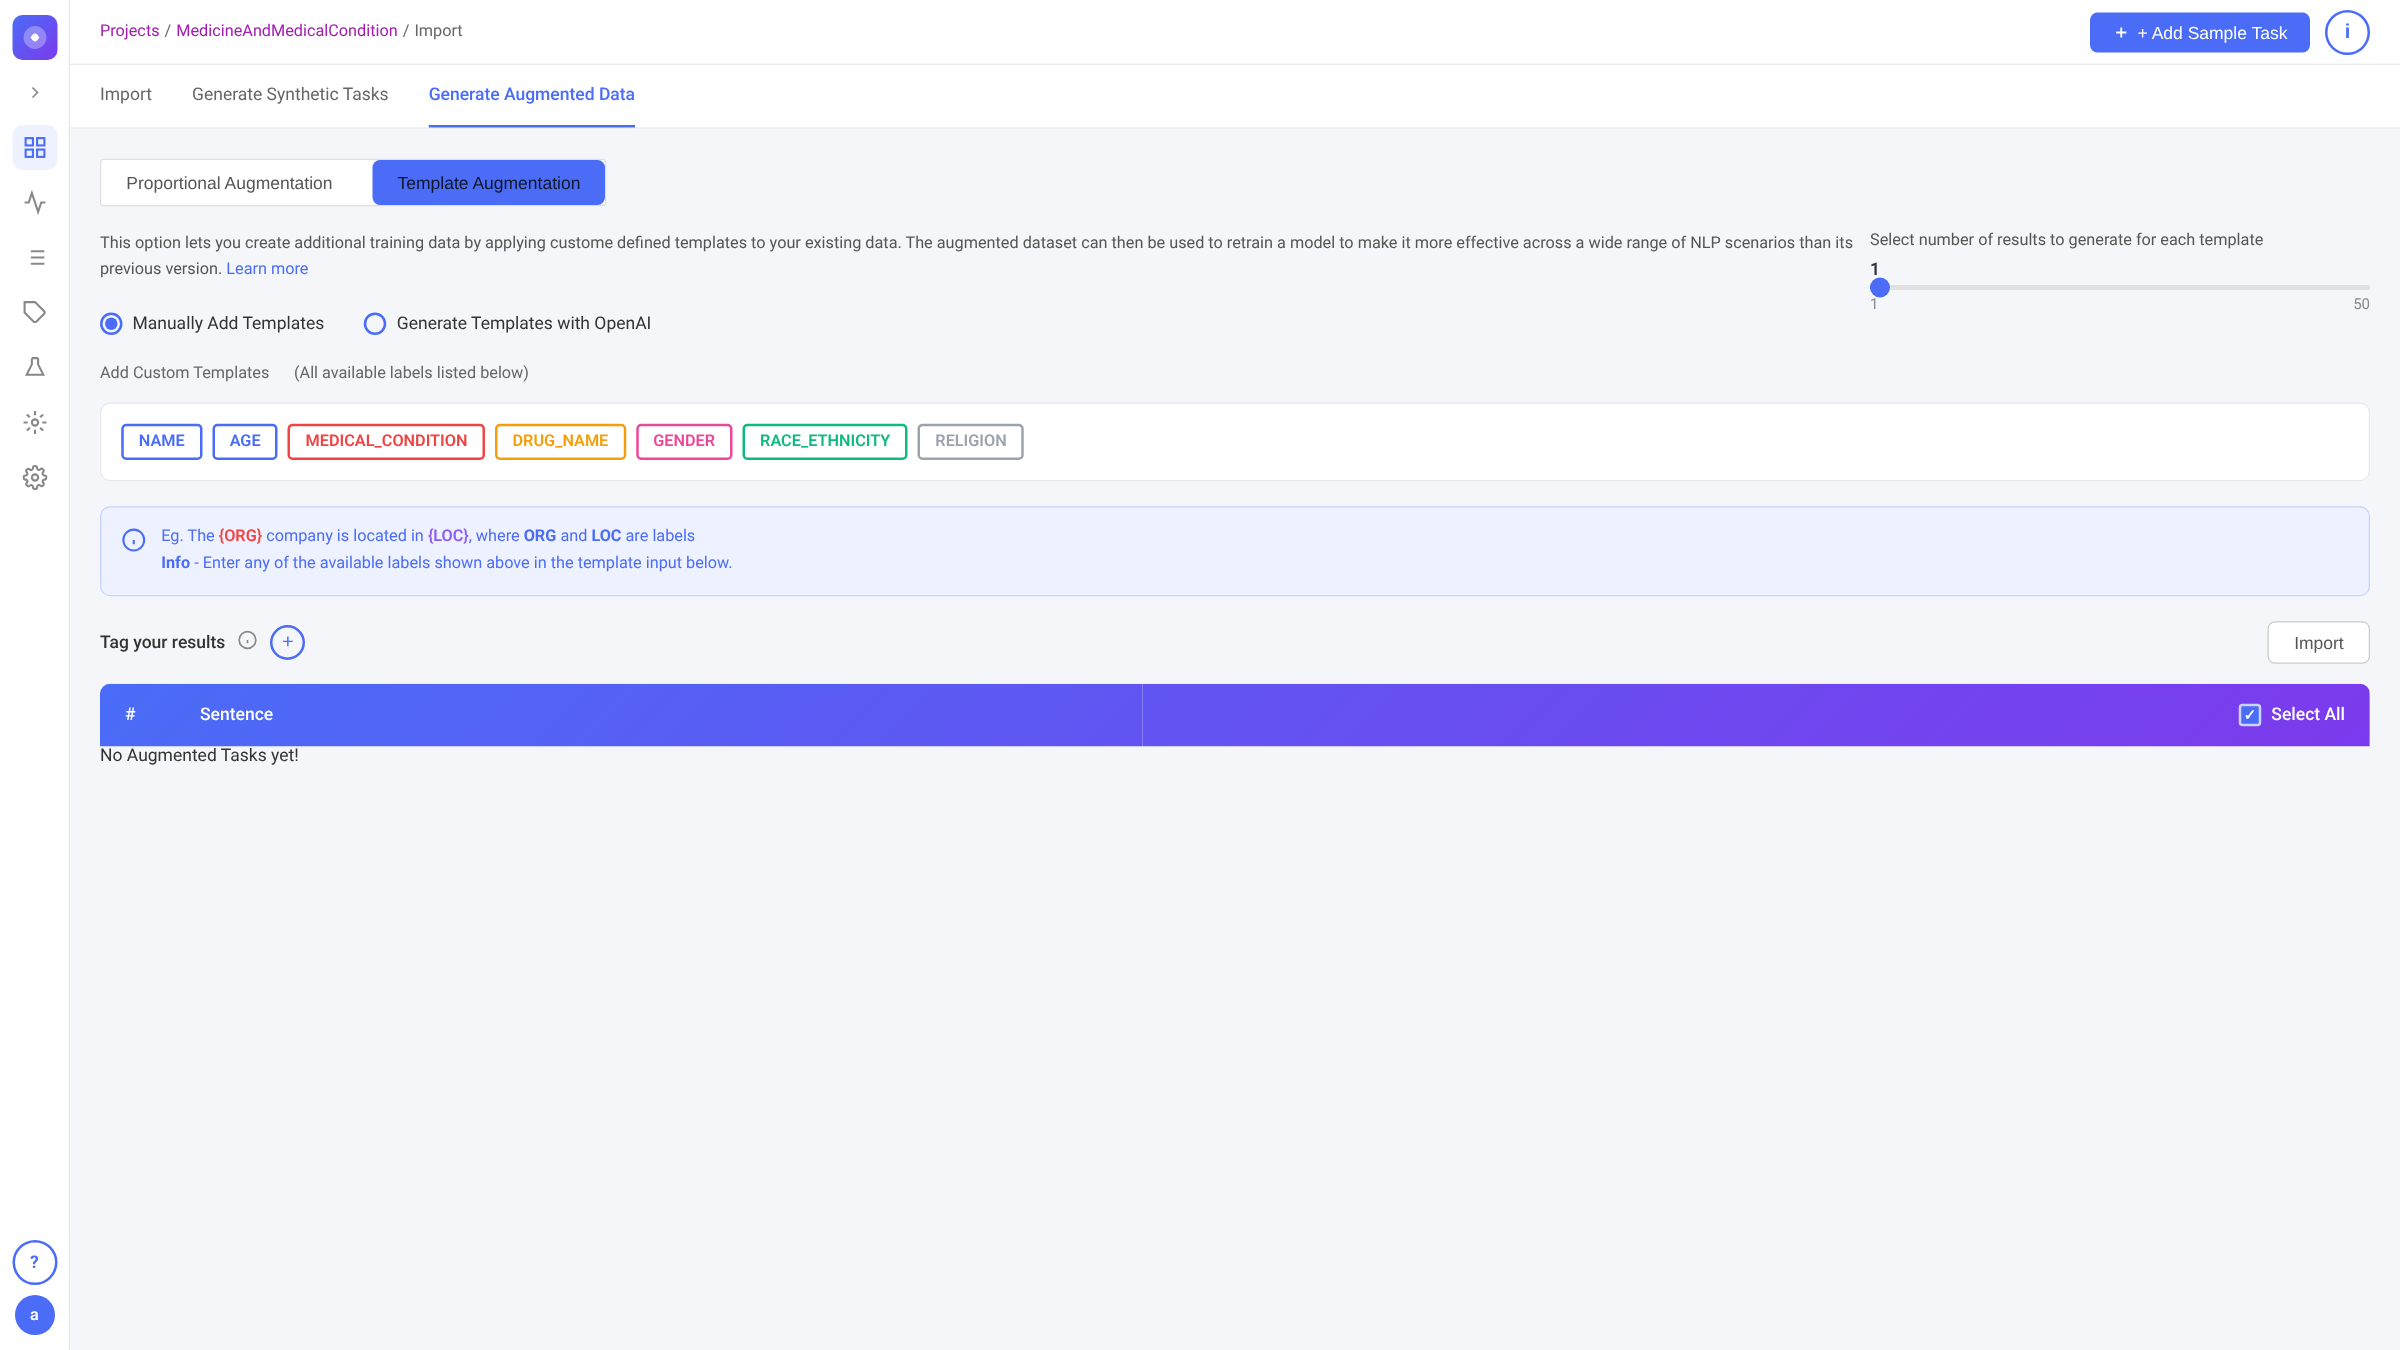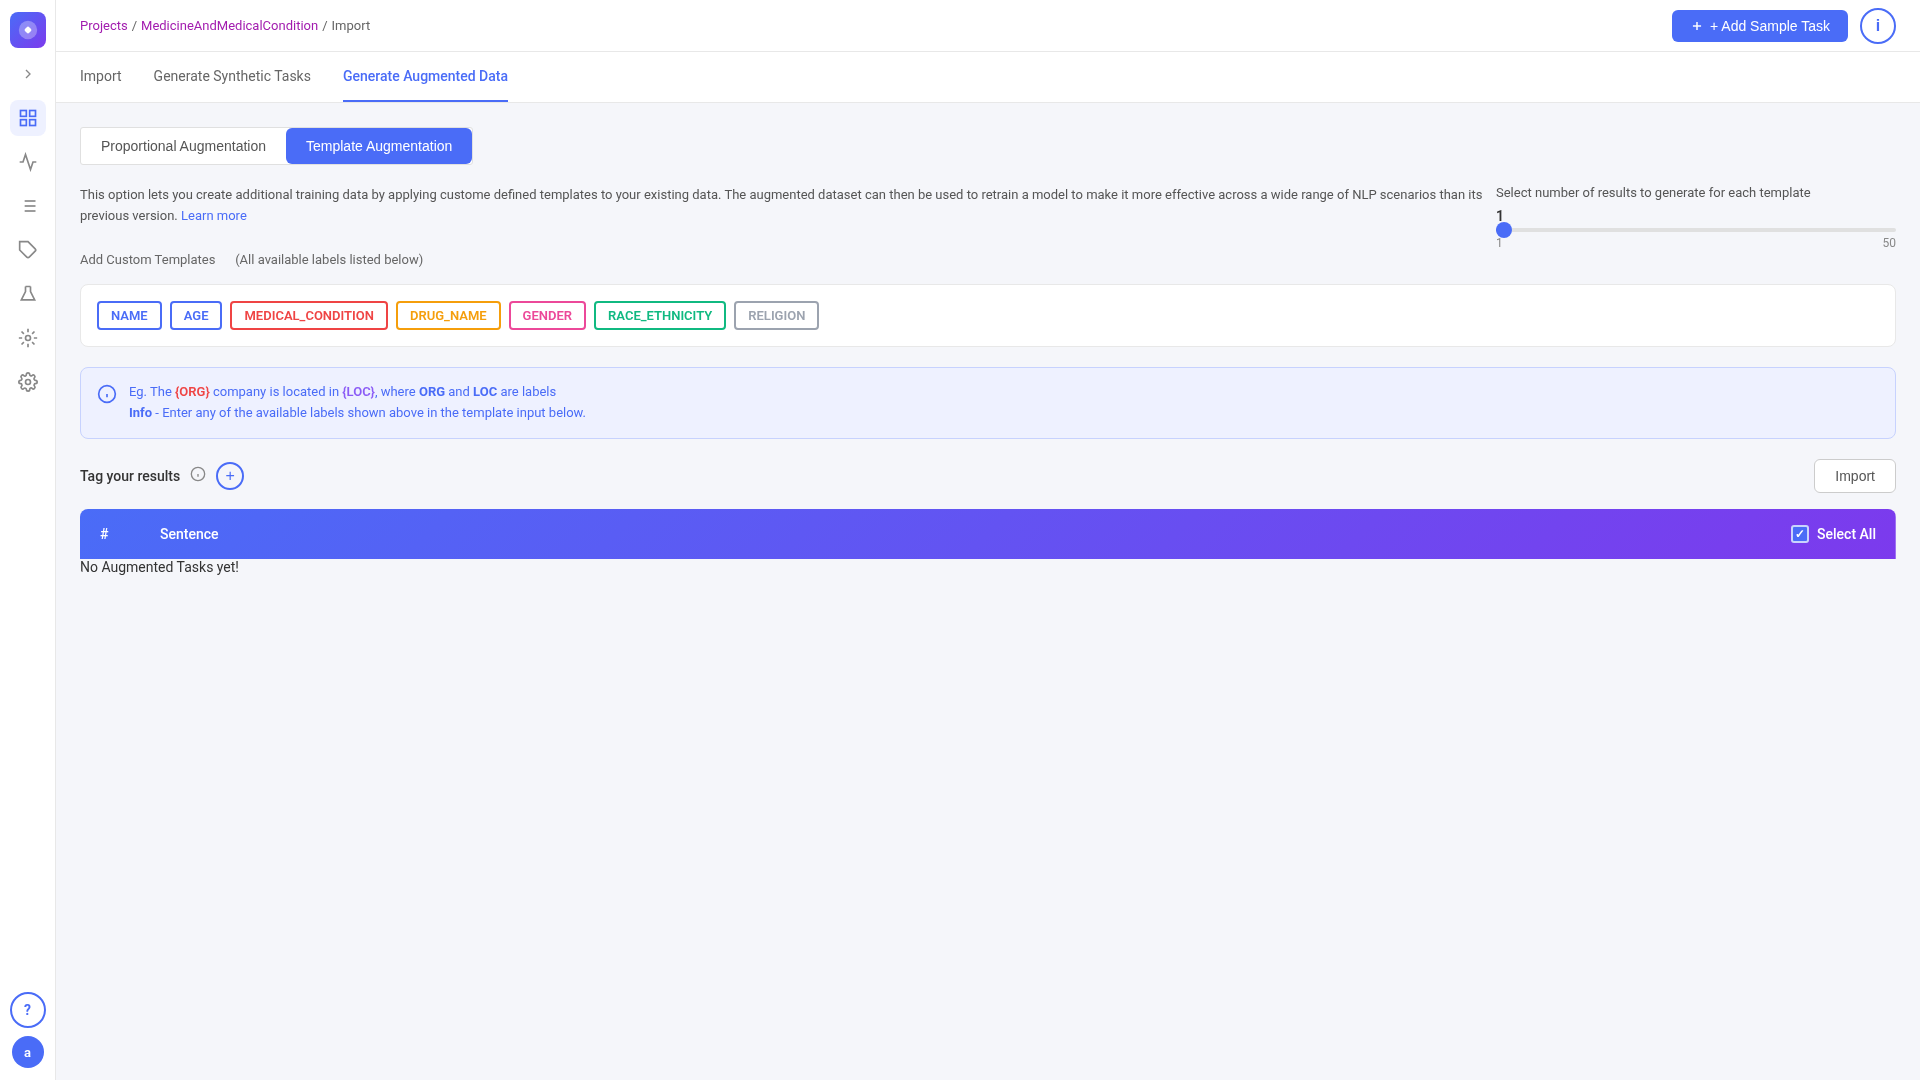--- a/index.html
+++ b/index.html
@@ -28,23 +28,23 @@
 
     
     .tabs-bar { background: #fff; border-bottom: 1px solid #e8e8e8; padding: 0 24px; display: flex; align-items: center; gap: 32px; }
     .tab { padding: 16px 0; font-size: 14px; color: #666; cursor: pointer; border-bottom: 2px solid transparent; text-decoration: none; }
     .tab.active { color: #4a6cf7; border-bottom: 2px solid #4a6cf7; font-weight: 500; }
 
     
     .page-body { flex: 1; overflow-y: auto; padding: 24px; background: #f5f6fa; }
 
     
-    .aug-tabs { display: flex; align-items: center; gap: 0; background: #fff; border-radius: 3px; border: 1px solid #e0e0e0; width: fit-content; margin-bottom: 20px; overflow: hidden; }
+    .aug-tabs { display: flex; align-items: center; gap: 12px; background: #fff; border-radius: 3px; border: 1px solid #e0e0e0; width: fit-content; margin-bottom: 20px; overflow: hidden; }
     .aug-tab { padding: 10px 20px; cursor: pointer; font-size: 14px; font-weight: 500; color: #555; border: none; background: transparent; }
-    .aug-tab.active { background: #4a6cf7; color: #ffffff; border-radius: 6px; }
+    .aug-tab.active { background: #4a6cf7; color: #0f172a; border-radius: 6px; }
 
     
     .description { font-size: 13px; color: #555; line-height: 1.6; margin-bottom: 20px; }
     .description a { color: #4a6cf7; text-decoration: none; }
 
     
     .radio-group { display: flex; align-items: center; gap: 32px; margin-bottom: 20px; }
     .radio-item { display: flex; align-items: center; gap: 8px; cursor: pointer; font-size: 14px; }
     .radio-circle { width: 18px; height: 18px; border-radius: 50%; border: 2px solid #4a6cf7; display: flex; align-items: center; justify-content: center; flex-shrink: 0; }
     .radio-circle.selected::after { content: ''; width: 10px; height: 10px; border-radius: 50%; background: #4a6cf7; display: block; }
@@ -224,20 +224,30 @@
             <span>1</span>
             <span>50</span>
           </div>
         </div>
         <p class="description">
           <span>This option lets you create additional training data by applying custome defined templates to your existing data. The augmented dataset can then be used to retrain a model to make it more effective across a wide range of NLP scenarios than its previous version.</span>
           <a style="color:#4a6cf7; margin-left:0;">Learn more</a>
         </p>
       </div>
 
+      <div class="radio-group">
+        <div class="radio-item">
+          <div class="radio-circle selected"></div>
+          <span>Manually Add Templates</span>
+        </div>
+        <div class="radio-item">
+          <div class="radio-circle"></div>
+          <span>Generate Templates with OpenAI</span>
+        </div>
+      </div>
 
       <div class="section-title">
         <span>Add Custom Templates</span>
         <span style="font-weight:400;color:#666;font-size:13px;margin-left:16px;">(All available labels listed below)</span>
       </div>
 
       <div class="labels-row">
         <span class="label-tag label-blue">NAME</span>
         <span class="label-tag label-blue">AGE</span>
         <span class="label-tag label-red">MEDICAL_CONDITION</span>

